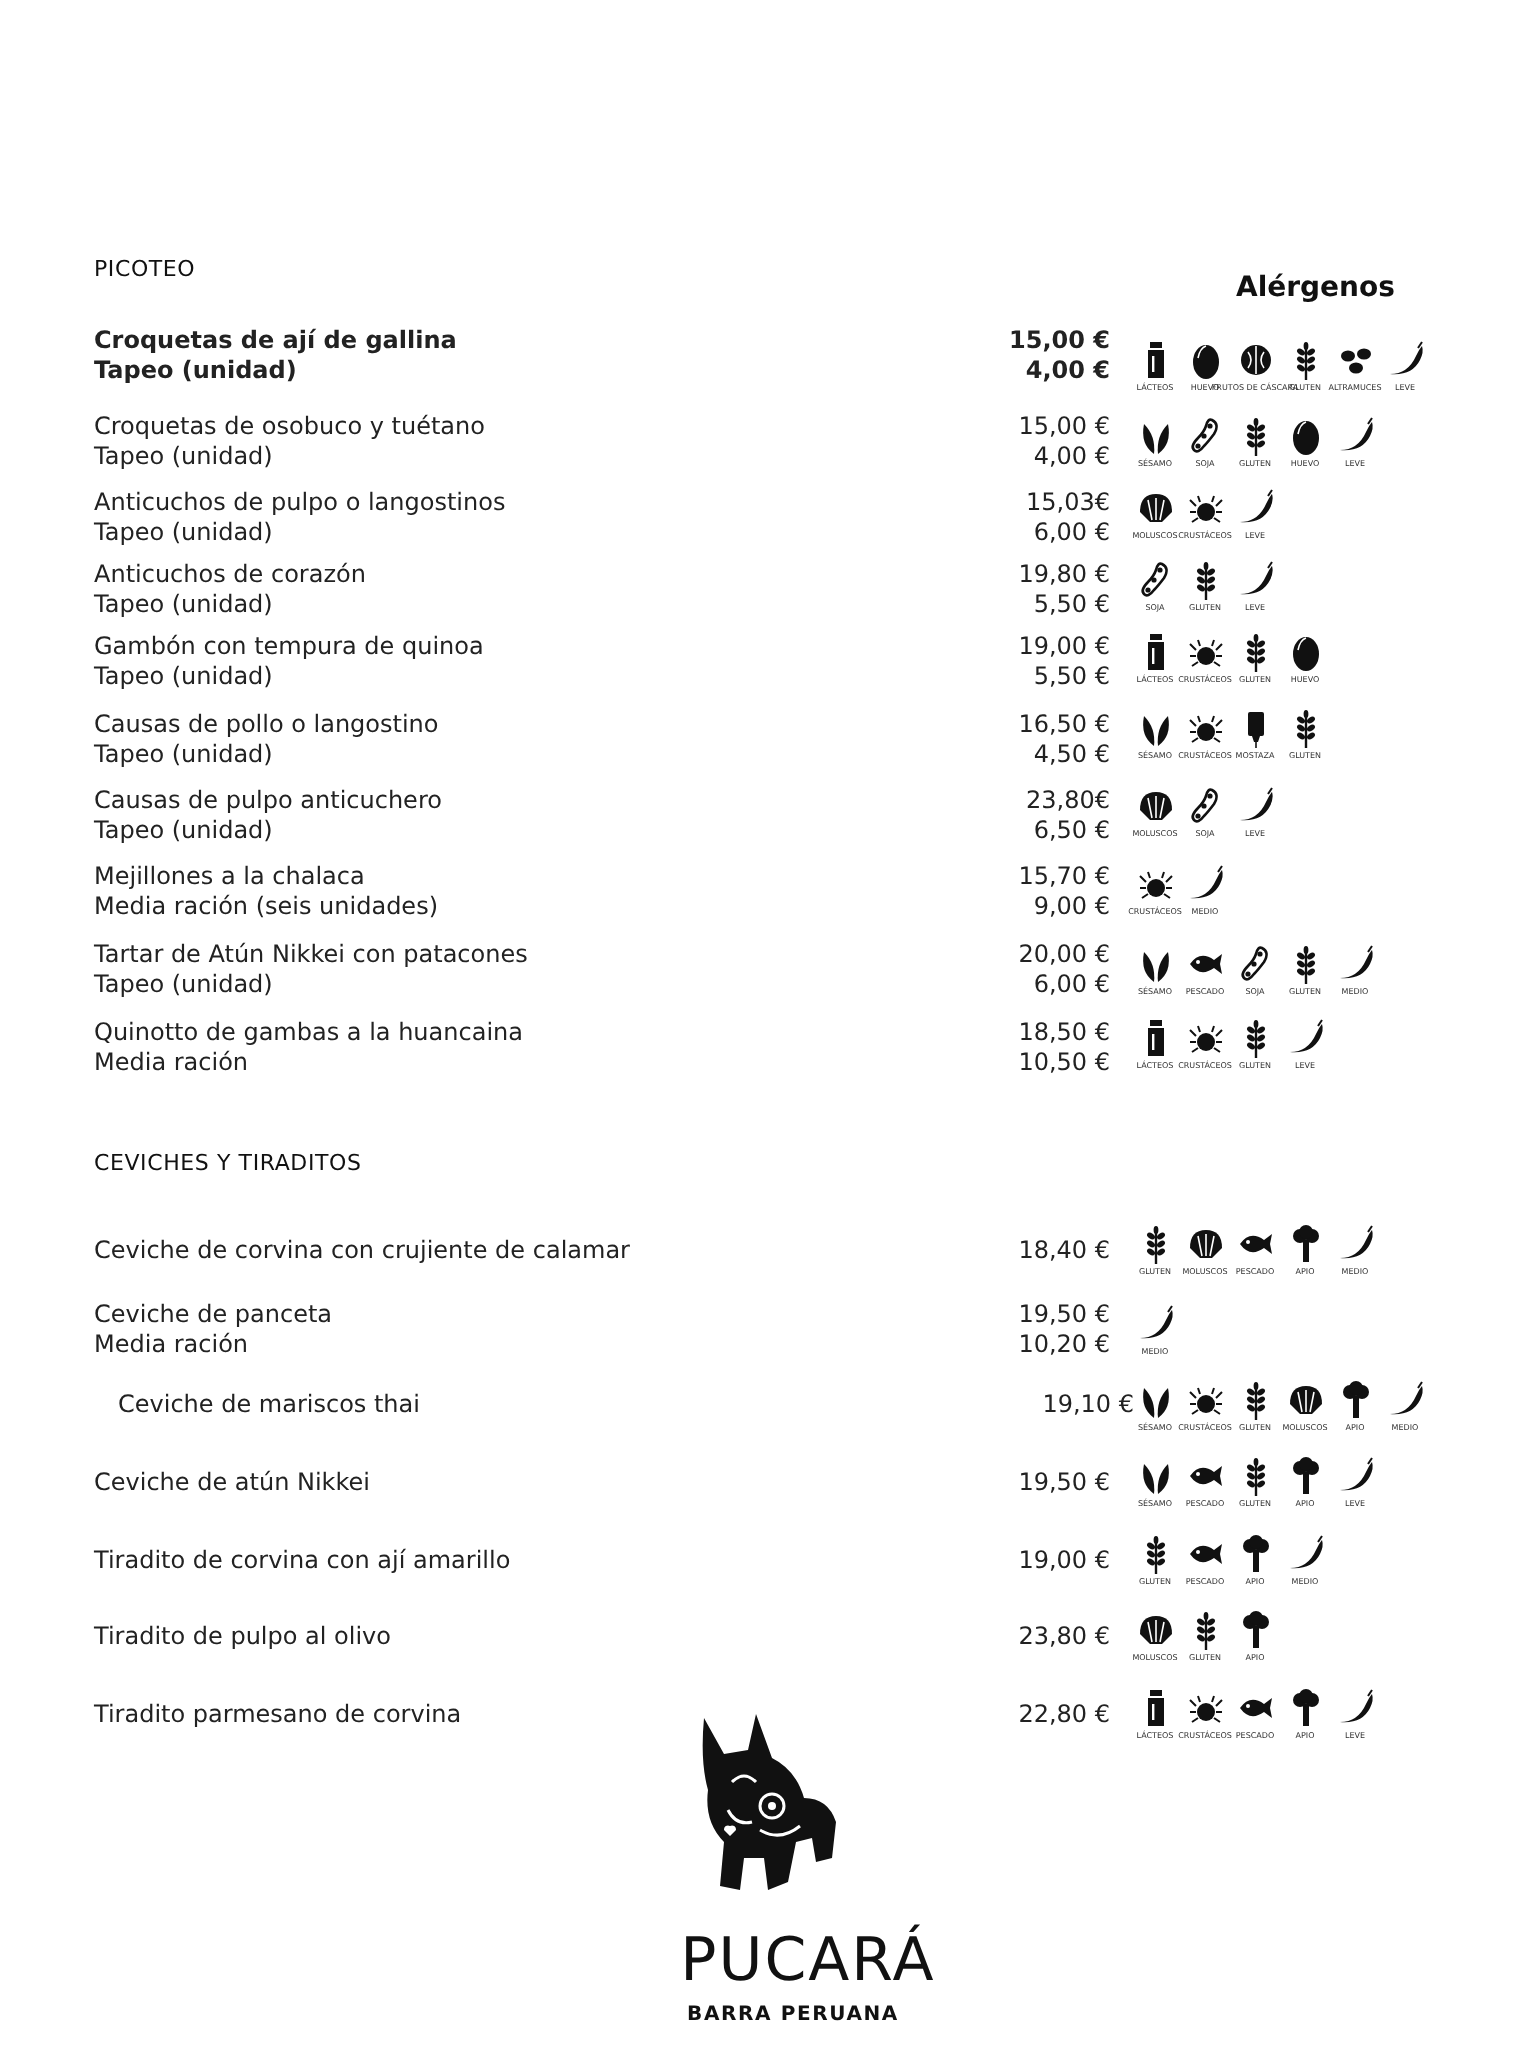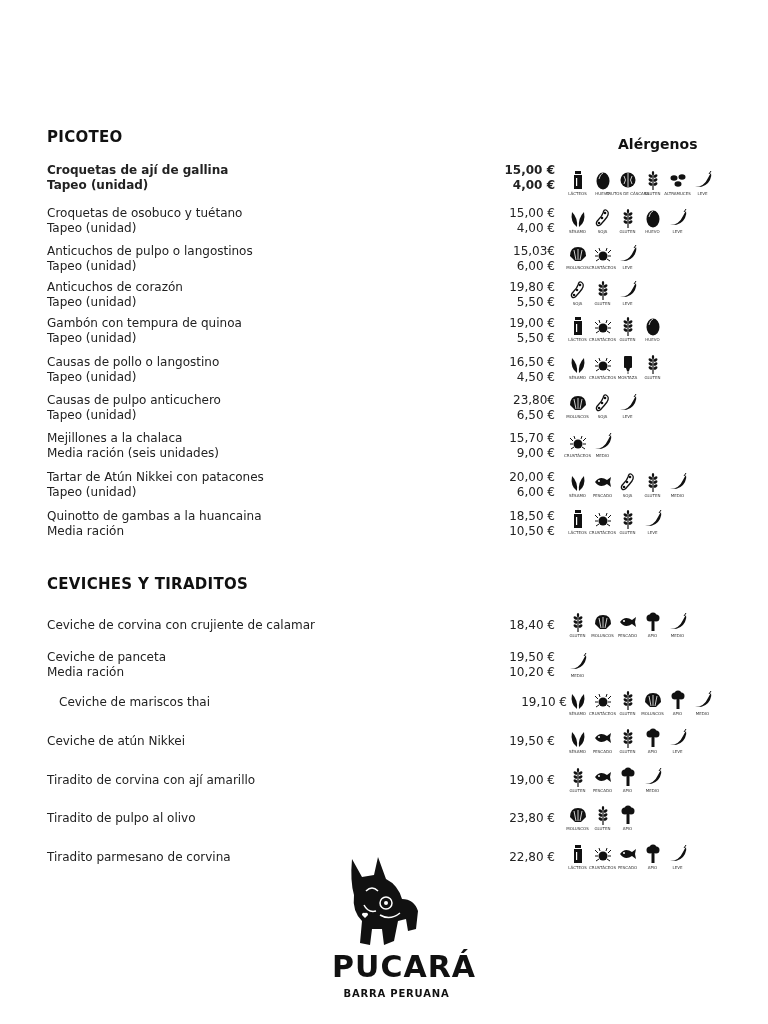--- a/index.html
+++ b/index.html
@@ -1,29 +1,29 @@
 <!DOCTYPE html>
 <html><head>
 <meta charset="utf-8">
 <style>
   html, body { margin: 0; padding: 0; background: #ffffff; }
   body { width: 768px; height: 1024px; position: relative; overflow: hidden;
          font-family: "DejaVu Sans", sans-serif; color: #1a1a1a; }
-  .section-title { position: absolute; left: 47px; font-weight: bold; font-size: 15px; letter-spacing: 0.3px; color: #111; }
+  .section-title { position: absolute; left: 47px; font-weight: normal; font-size: 11px; letter-spacing: 0.3px; color: #111; }
   .alerg-title { position: absolute; left: 574px; top: 136px; font-weight: bold; font-size: 14px; color: #111; margin-left: 44px; }
   .item { position: absolute; left: 47px; width: 508px; }
   .line { display: flex; justify-content: space-between; font-size: 12px; line-height: 15px; color: #222; }
   .line .price { }
   .icons { position: absolute; left: 566px; display: flex; gap: 2px; }
   .ic { width: 23px; display: flex; flex-direction: column; align-items: center; }
   .ic svg { width: 18px; height: 20px; display: block; }
   .ic .lbl { font-size: 4px; line-height: 5px; color: #333; text-align: center; margin-top: 1px; white-space: nowrap; }
   .logo { position: absolute; left: 0; width: 768px; top: 855px; text-align: center; }
   .logo-mark { display: block; margin: 0 auto; }
-  .logo-name { font-family: "DejaVu Sans", sans-serif; font-weight: bold; font-size: 30px; letter-spacing: 1px; color: #111; margin-top: 0; padding-left: 40px; }
+  .logo-name { font-family: "DejaVu Sans", sans-serif; font-weight: normal; font-size: 30px; letter-spacing: 1px; color: #111; margin-top: 14px; padding-left: 40px; }
   .logo-sub { font-weight: bold; font-size: 10px; letter-spacing: 0.8px; color: #111; margin-top: 4px; padding-left: 25px; }
 </style>
 </head>
 <body>
 
 <div class="section-title" style="top:128px">PICOTEO</div>
 <div class="alerg-title">Alérgenos</div>
 
 <div id="picoteo-list"></div>
 

